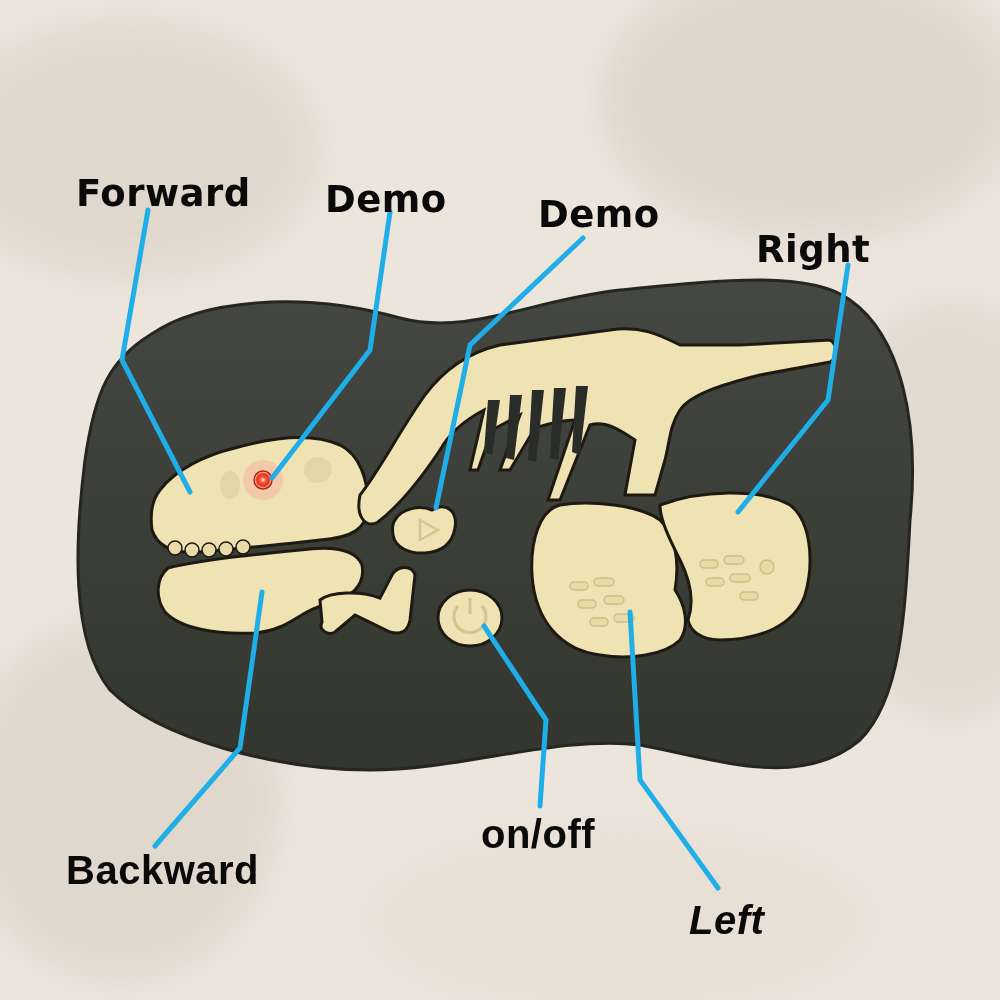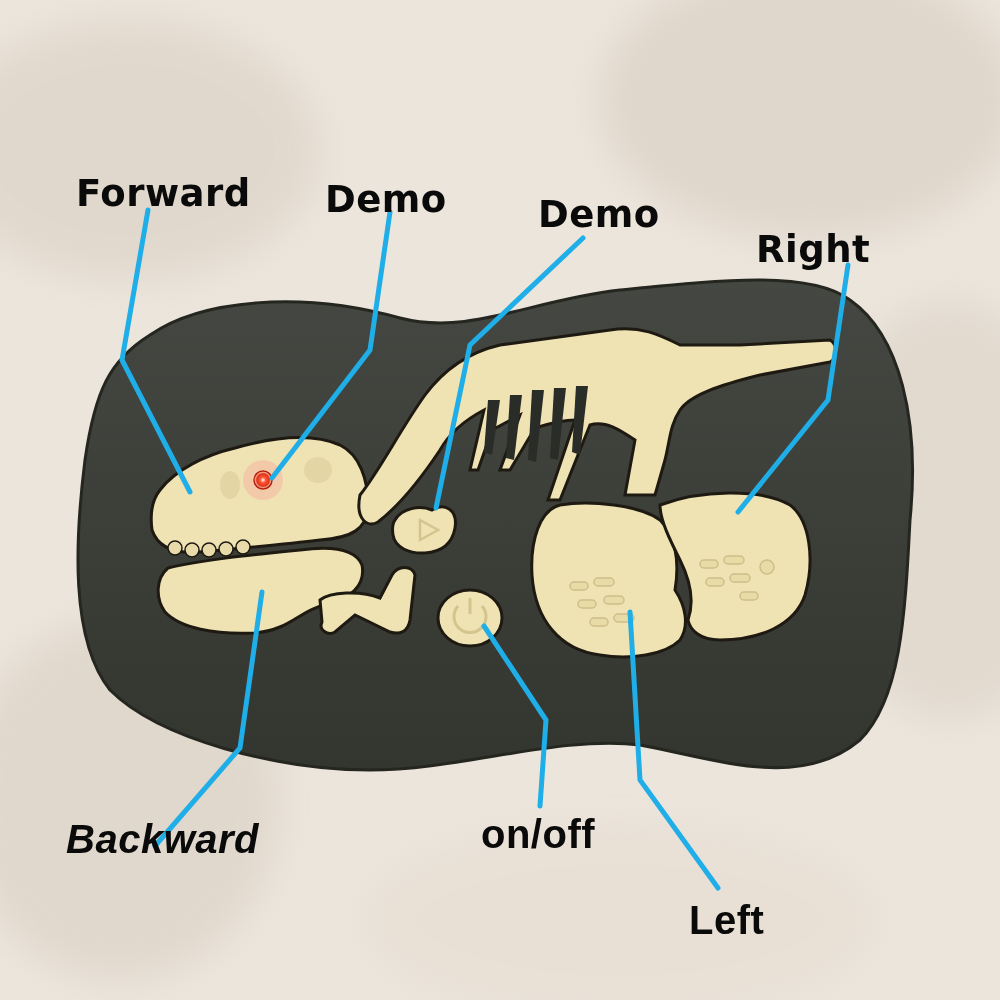--- a/index.html
+++ b/index.html
@@ -125,15 +125,15 @@
     <polyline points="155,846 240,748 262,592"></polyline>
     <polyline points="540,806 546,720 484,626"></polyline>
     <polyline points="718,888 640,780 630,612"></polyline>
   </g>
 </svg>
 
 <div class="label" style="left:76px;top:172px;text-align:center;">Forward</div>
 <div class="label" style="left:325px;top:178px;">Demo</div>
 <div class="label" style="left:538px;top:193px;">Demo</div>
 <div class="label" style="left:756px;top:228px;">Right</div>
-<div class="label cond" style="left:66px;top:817px;font-style:italic;">Backward</div>
+<div class="label cond" style="left:66px;top:848px;">Backward</div>
 <div class="label cond" style="left:481px;top:812px;">on/off</div>
-<div class="label cond" style="left:689px;top:898px;">Left</div>
+<div class="label cond" style="left:689px;top:898px;font-style:italic;">Left</div>
 
 </body></html>

